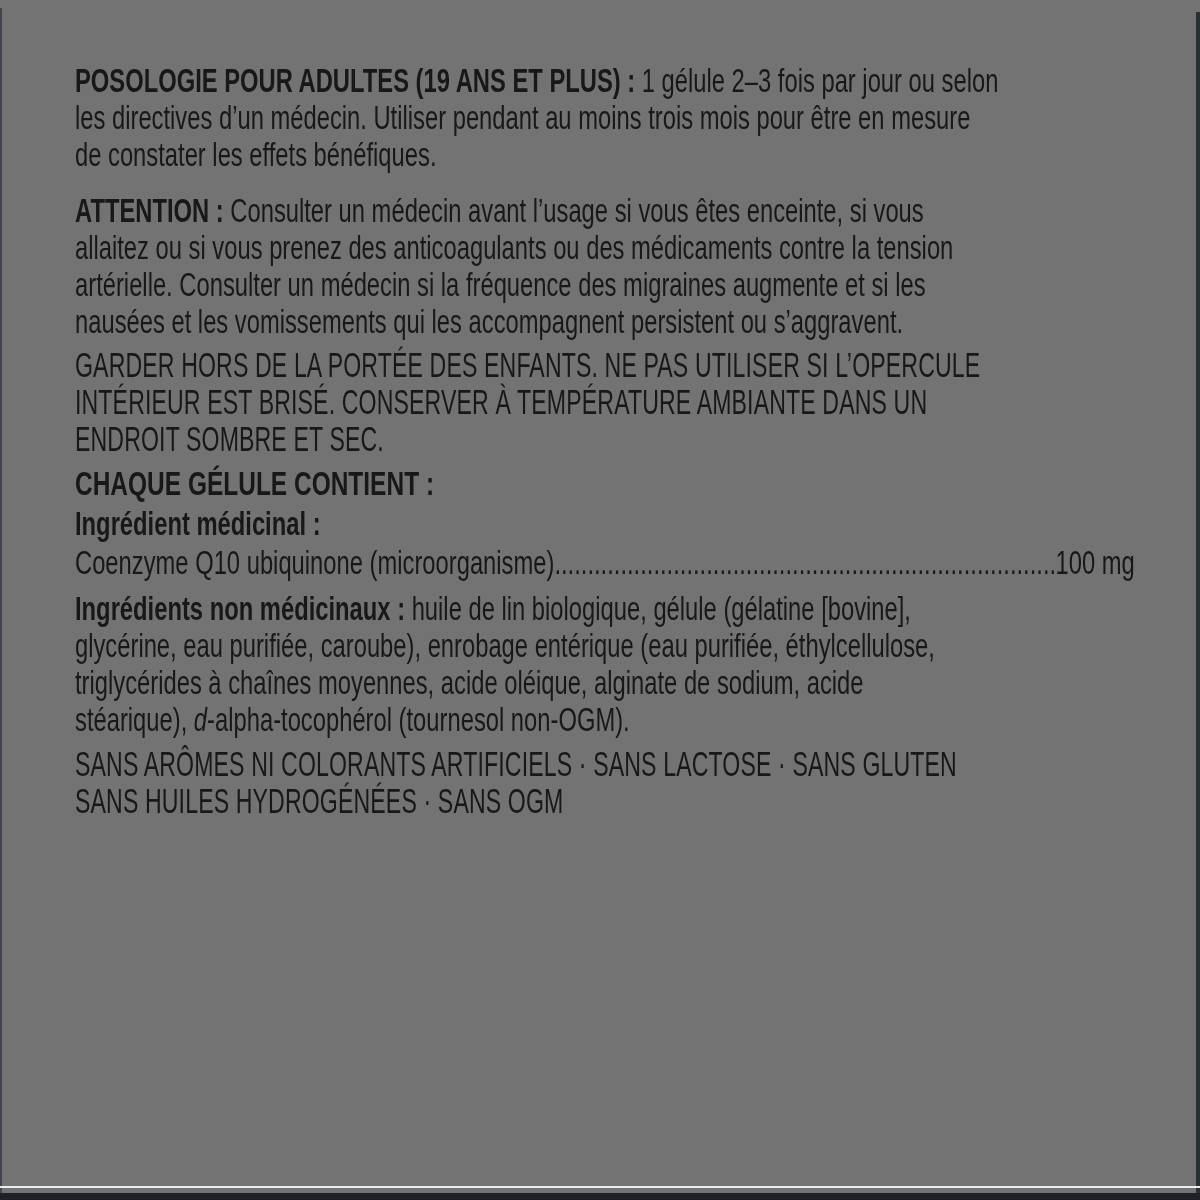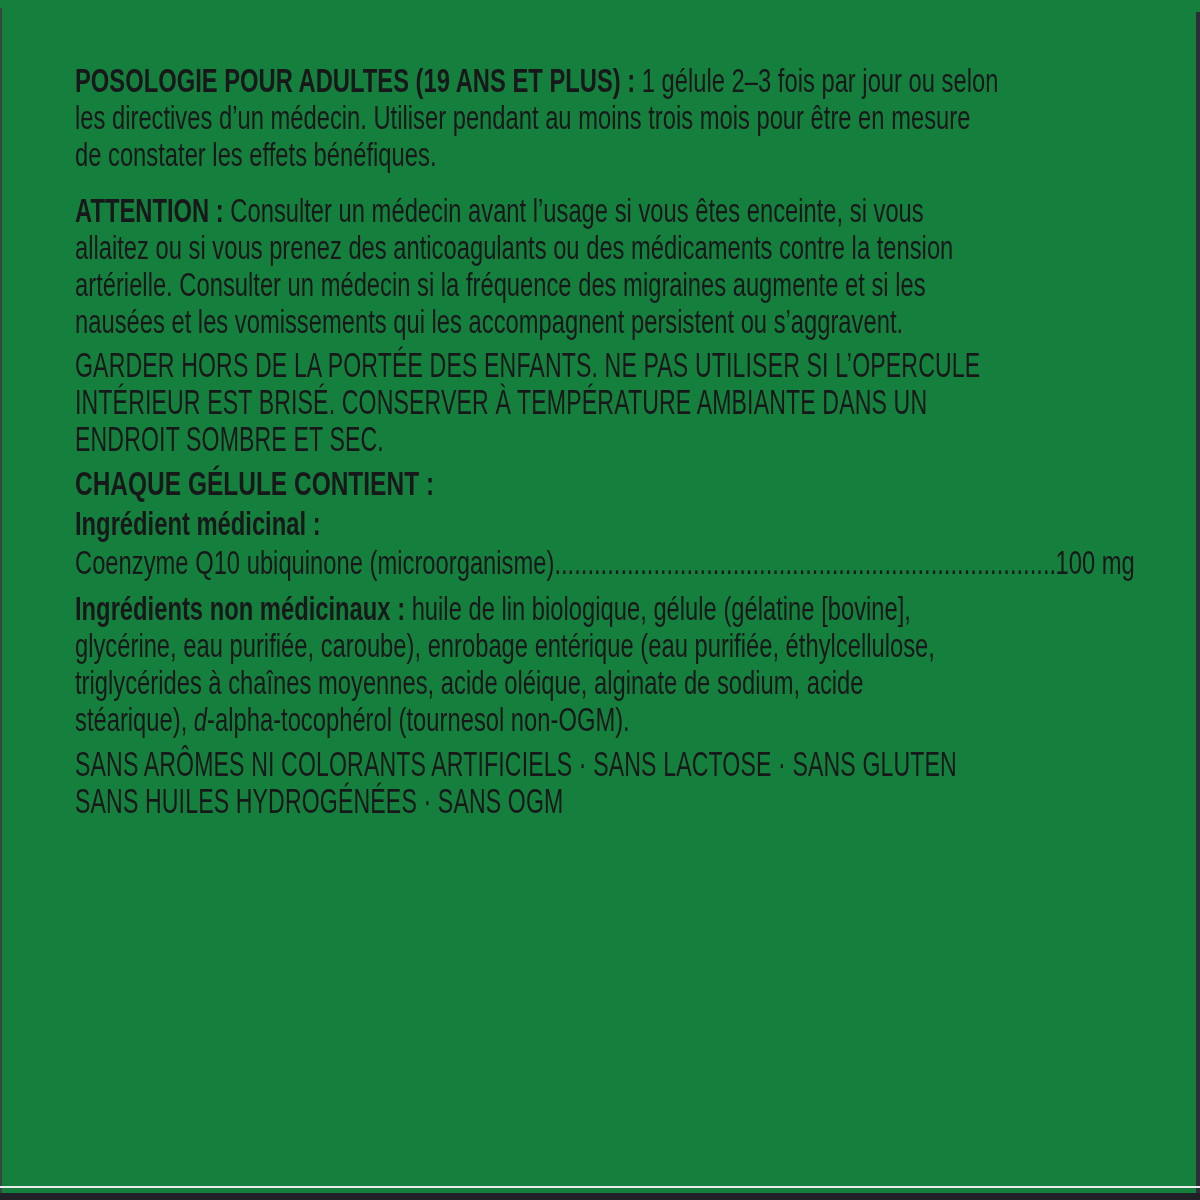--- a/index.html
+++ b/index.html
@@ -7,21 +7,21 @@
     padding: 0;
     width: 1200px;
     height: 1200px;
     overflow: hidden;
     background: #ffffff;
   }
   .page {
     position: relative;
     width: 1200px;
     height: 1200px;
-    background: #15803d;
+    background: #737373;
     font-family: "Liberation Sans", sans-serif;
     color: #18181a;
   }
   
   .edge-left {
     position: absolute; left: 0; top: 8px; bottom: 0; width: 2px;
     background: #3a3d44; opacity: 0.85;
   }
   .edge-right {
     position: absolute; right: 0; top: 12px; bottom: 0; width: 4px;

